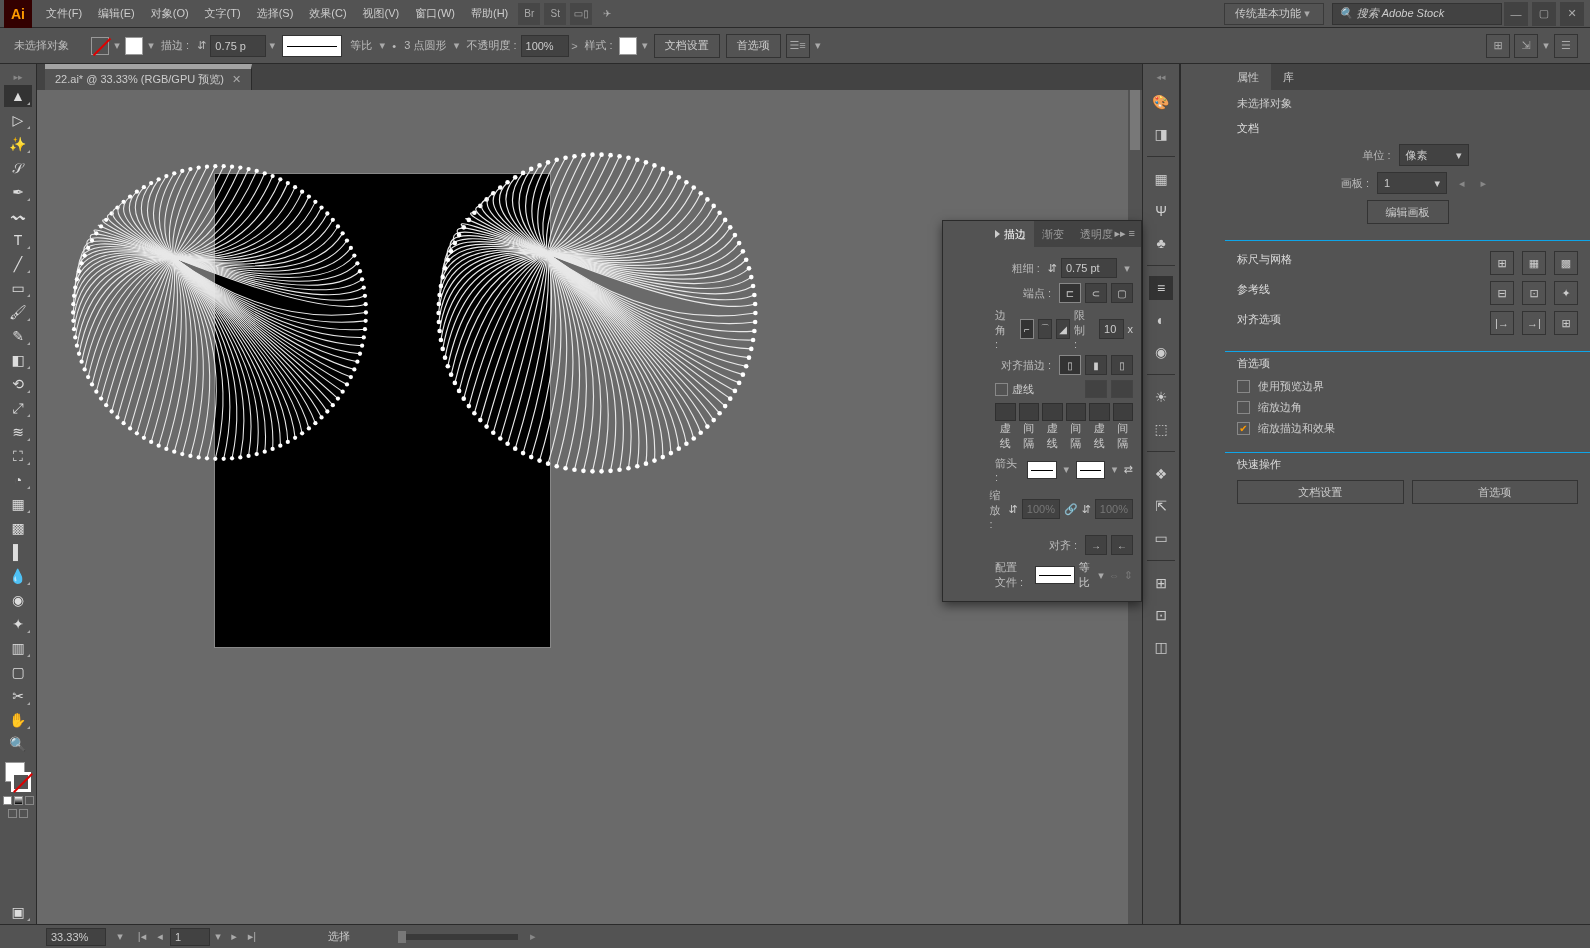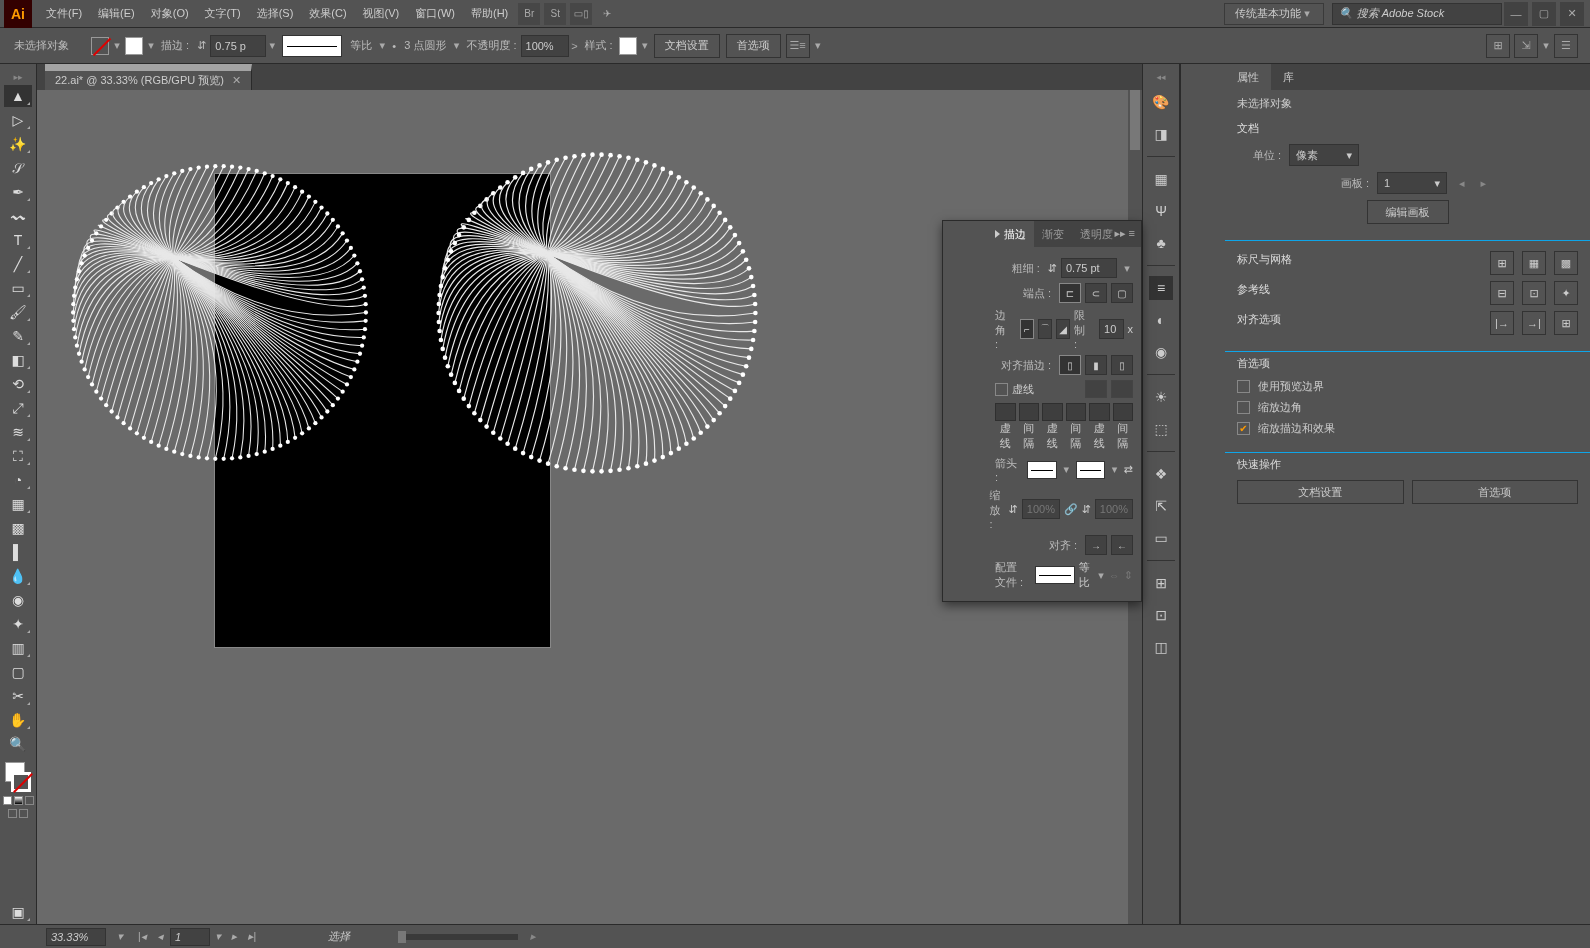--- a/index.html
+++ b/index.html
@@ -31,21 +31,21 @@
 .tool.sel { background:#333; }
 .tool .tri{position:absolute;right:2px;bottom:2px;width:0;height:0;border-left:3px solid transparent;border-bottom:3px solid #aaa;}
 .fill-stroke{width:30px;height:34px;position:relative;margin-top:4px;}
 .fs-fill{position:absolute;left:2px;top:2px;width:20px;height:20px;background:#fff;border:1px solid #999;}
 .fs-stroke{position:absolute;right:2px;bottom:2px;width:20px;height:20px;border:3px solid #fff;background:#535353;}
 .fs-stroke::after{content:"";position:absolute;left:-4px;top:50%;width:26px;height:2px;background:#d00;transform:rotate(-45deg);}
 .mode-row{display:flex;gap:2px;margin-top:2px;}
 .mode-sq{width:9px;height:9px;border:1px solid #888;}
 
 .tabbar { position:absolute; left:37px; top:64px; right:0; height:26px; background:#434343; display:flex; align-items:flex-end; }
-.doc-tab { height:26px; padding:0 10px; background:#535353; display:flex; align-items:center; gap:8px; border-top:7px solid #a3a3a3; border-right:1px solid #2a2a2a; }
+.doc-tab { height:26px; padding:0 10px; background:#535353; display:flex; align-items:center; gap:8px; border-top:5px solid #a3a3a3; border-right:1px solid #2a2a2a; }
 .tab-x{color:#aaa;}
 
 .canvas-area{ position:absolute; left:37px; top:90px; right:448px; bottom:24px; background:#6a6a6a; overflow:hidden; }
 .artboard{ position:absolute; left:178px; top:84px; width:335px; height:473px; background:#000; box-shadow:0 0 0 1px #888; }
 .sphere{position:absolute;border-radius:50%;}
 .sphere.s1{left:30px;top:70px;width:305px;height:305px;}
 .sphere.s2{left:395px;top:58px;width:330px;height:330px;}
 .sphere svg{width:100%;height:100%;}
 .scroll-v{position:absolute;right:0;top:0;bottom:0;width:14px;background:#535353;}
 .scroll-v .thumb{position:absolute;left:2px;right:2px;top:0;height:60px;background:#787878;}
@@ -84,21 +84,21 @@
 .cap-btn.act{background:#333;border-color:#888;}
 .sfinput{width:56px;height:20px;background:#424242;border:1px solid #333;padding:0 4px;display:flex;align-items:center;}
 .dashrow{display:flex;gap:3px;margin-top:4px;}
 .dashcell{flex:1;text-align:center;color:#777;font-size:10px;}
 .dashinp{height:18px;background:#3e3e3e;border:1px solid #2f2f2f;}
 .arrow-sw{width:34px;height:18px;background:#fff;border:1px solid #333;position:relative;}
 .arrow-sw::after{content:"";position:absolute;left:3px;right:3px;top:50%;height:1px;background:#000;}
 .sf-more{position:absolute;right:6px;top:6px;color:#aaa;}
 .corner-ic{width:22px;height:18px;border:1px solid #444;background:#424242;}
 
-.statusbar{position:absolute;left:0;right:0;bottom:0;height:24px;background:#535353;border-top:1px solid #2a2a2a;display:flex;align-items:center;padding:0 8px;gap:8px;font-style:italic;}
+.statusbar{position:absolute;left:0;right:0;bottom:0;height:24px;background:#535353;border-top:1px solid #2a2a2a;display:flex;align-items:center;padding:0 8px;gap:8px;}
 .zoom-box{width:60px;height:18px;background:#424242;border:1px solid #333;padding:0 4px;display:flex;align-items:center;}
 .navset{display:flex;align-items:center;gap:2px;}
 .navbtn{width:16px;height:16px;display:flex;align-items:center;justify-content:center;color:#aaa;}
 .sb-slider{flex:0 0 120px;height:6px;background:#3a3a3a;position:relative;margin-left:40px;}
 .sb-slider .th{position:absolute;left:0;top:-3px;width:8px;height:12px;background:#787878;}
 svg line,svg circle{stroke:#e8e8e8;stroke-width:0.4;fill:none;}
 svg circle.dot{fill:#fff;stroke:none;}
 </style>
 </head>
 <body>
@@ -785,21 +785,21 @@
 </div>
 
 <div class="prop-panel">
   <div class="prop-tabs">
     <div class="ptab act">属性</div>
     <div class="ptab">库</div>
   </div>
   <div class="psub">未选择对象</div>
   <div class="psec">
     <div class="psec-title">文档</div>
-    <div class="prow" style="justify-content:flex-start">
+    <div class="prow" style="justify-content:center">
         <span class="plabel">单位 :</span>
         <div class="psel">
           <span>像素</span>
           <span>▾</span>
         </div>
       </div>
     <div class="prow" style="justify-content:center">
         <span class="plabel">画板 :</span>
         <div class="psel">
           <span>1</span>

